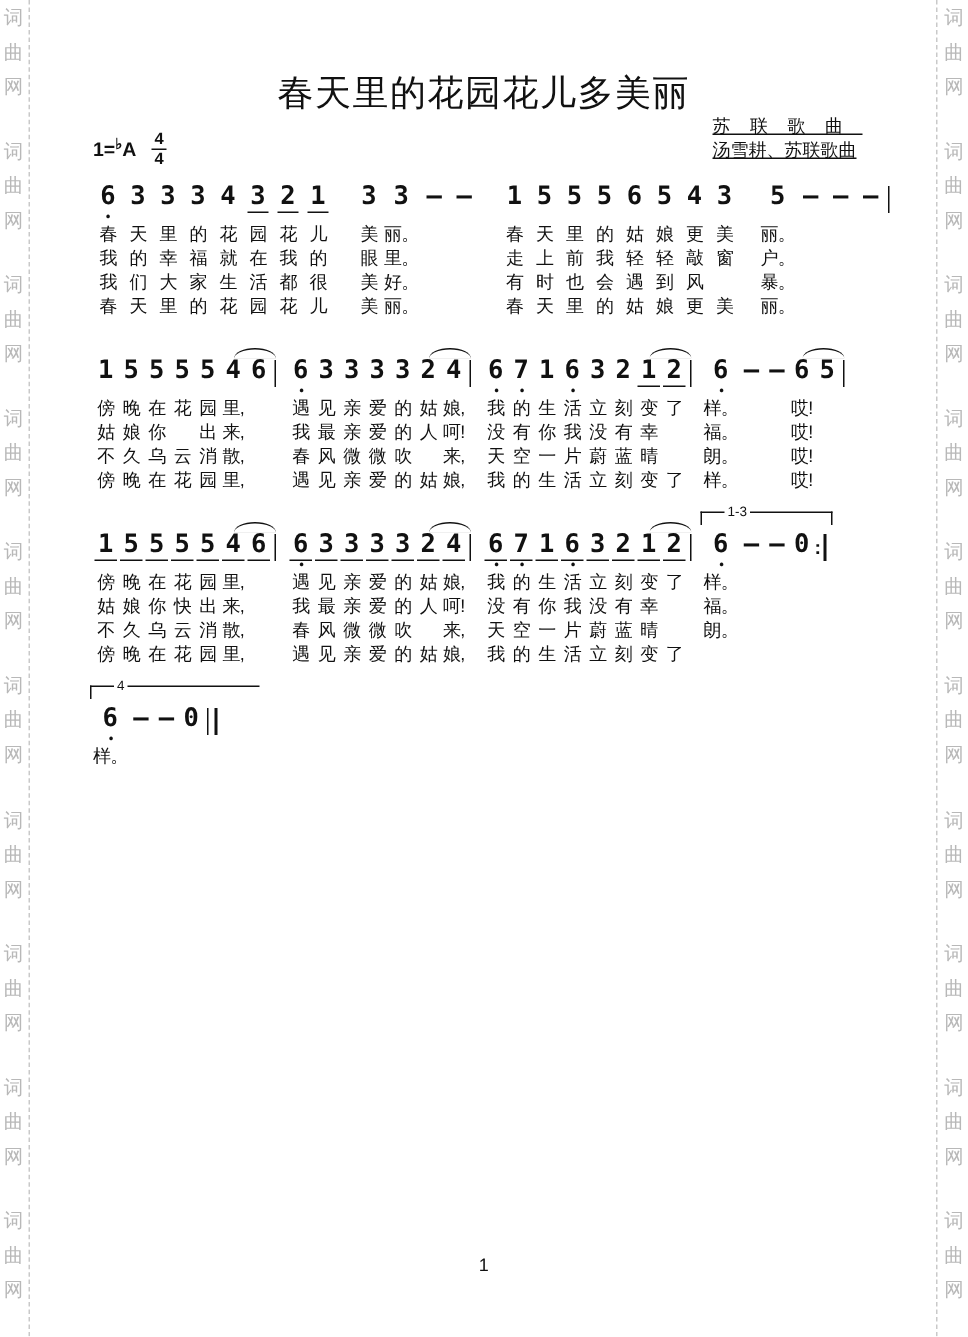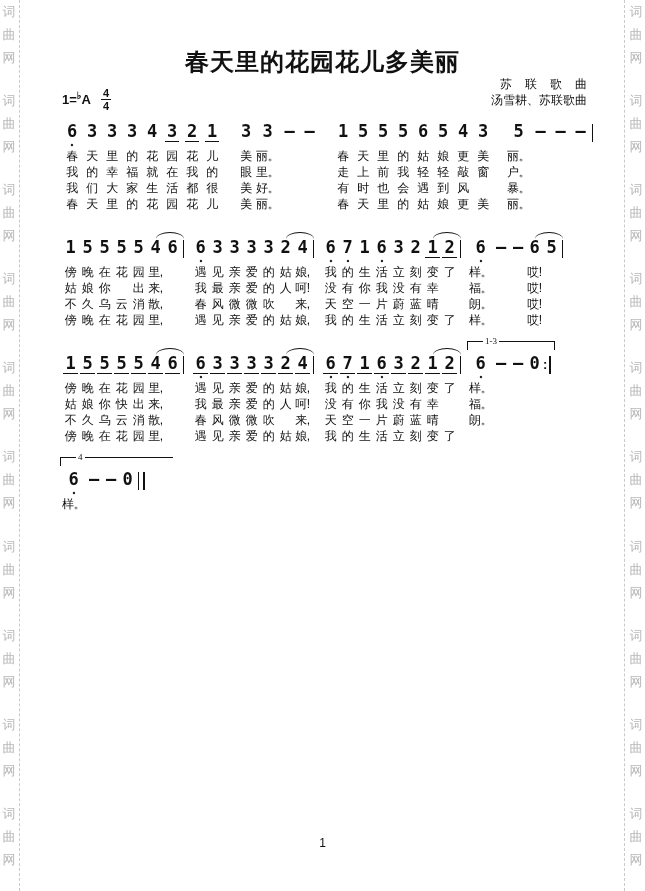--- a/index.html
+++ b/index.html
@@ -9,22 +9,22 @@
   .wm-col{position:absolute;top:0;bottom:0;width:16px;display:flex;flex-direction:column;align-items:center;}
   .wm-left{left:1px;}
   .wm-right{right:1px;}
   .wm-char{font-size:13px;line-height:23px;color:#b8b8b8;}
   .wm-gap{height:21px;}
   .dash-line{position:absolute;top:0;bottom:0;width:0;border-left:1px dashed #c9c9c9;}
   .dash-left{left:19px;}
   .dash-right{right:20px;}
   
   .title{position:absolute;top:46px;left:0;right:0;text-align:center;
-         font-size:24px;font-weight:700;letter-spacing:1px;}
-  .credits{position:absolute;top:76px;right:58px;text-align:right;font-size:12px;line-height:16px;}
+         font-size:24px;font-weight:400;letter-spacing:1px;}
+  .credits{position:absolute;top:76px;right:74px;font-size:12px;line-height:16px;text-decoration:underline;}
   .credit-source{letter-spacing:13px;margin-right:-13px;display:block;}
   .credit-arrangers{display:block;}
   .keysig{position:absolute;top:88px;left:62px;display:flex;align-items:center;font-size:13px;font-weight:700;}
   .flat{font-size:10px;vertical-align:super;position:relative;top:-4px;}
   .meter{display:inline-flex;flex-direction:column;align-items:center;margin-left:10px;
          font-size:11px;line-height:10px;font-weight:700;}
   .meter-upper{border-bottom:1px solid #111;padding:0 2px 1px;}
   .meter-lower{padding-top:1px;}
   
   .score{position:absolute;top:122px;left:62px;right:34px;}
@@ -44,21 +44,21 @@
   .slur{position:absolute;top:-6px;left:55%;width:28px;height:6px;
         border-top:1.4px solid #111;border-radius:100% 100% 0 0/200% 200% 0 0;}
   .lyr{height:16px;line-height:16px;font-size:12px;white-space:nowrap;letter-spacing:-0.5px;}
   .barcol{display:flex;align-items:flex-start;padding-top:2px;}
   .bar-line{width:1px;height:18px;background:#111;margin:0 2px;display:inline-block;}
   .bar-line.thick{width:2px;}
   .repeat-dots{font-size:13px;font-weight:700;line-height:17px;}
   .volta{position:absolute;top:-13px;left:-2px;height:8px;border-top:1px solid #111;border-left:1px solid #111;}
   .volta.closed{right:-2px;border-right:1px solid #111;}
   .volta.open{right:-26px;}
-  .volta-label{position:absolute;top:-17px;left:14px;font-size:9px;line-height:9px;background:#fff;padding:0 2px;font-family:Liberation Serif, serif;}
+  .volta-label{position:absolute;top:-17px;left:14px;font-size:9px;line-height:9px;background:#fff;padding:0 2px;}
   
   .page-num{position:absolute;top:836px;left:0;right:0;text-align:center;font-size:12px;}
 </style>
 </head>
 <body>
 
 <div class="page">
 
   <div class="wm-col wm-left">
       <div class="wm-char">词</div>

